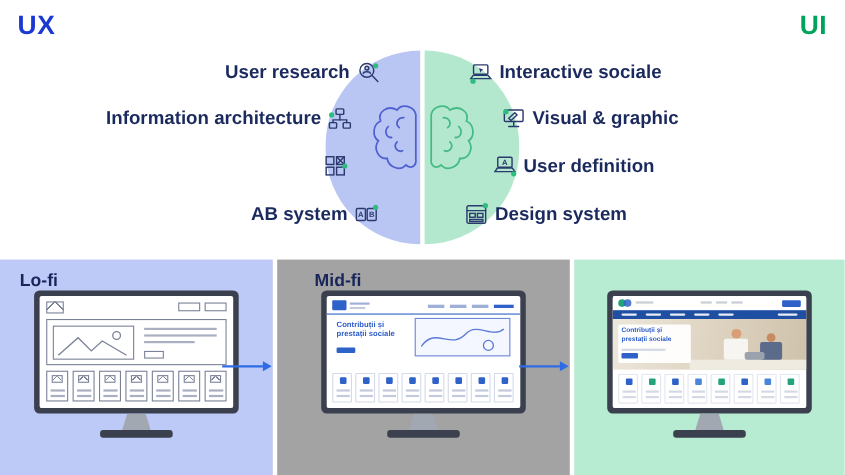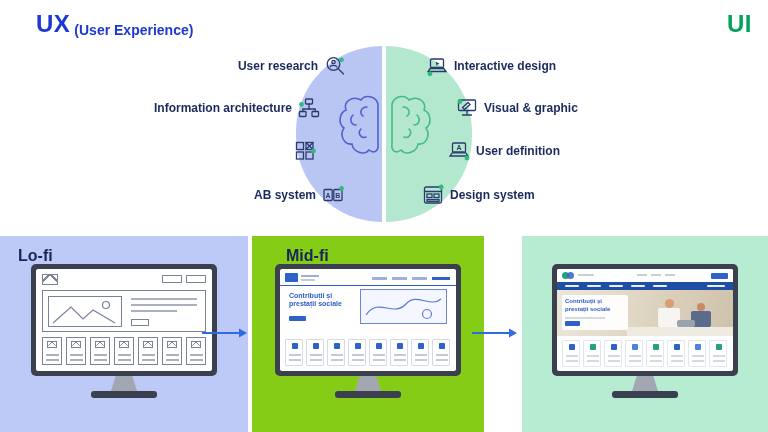--- a/index.html
+++ b/index.html
@@ -1,51 +1,51 @@
 <!DOCTYPE html>
 <html><head>
 <meta charset="utf-8">
 <style>
   * { margin:0; padding:0; box-sizing:border-box; }
   html,body { width:768px; height:432px; }
   body { position:relative; background:#ffffff; overflow:hidden;
          font-family:"Liberation Sans", sans-serif; }
 
   
-  .hdr { position:absolute; top:10px; display:flex; align-items:flex-end; gap:4px;margin-left:20px; }
+  .hdr { position:absolute; top:10px; display:flex; align-items:flex-start; gap:15px; }
   .hdr-left  { left:16px;  color:#1c38d2; }
   .hdr-right { right:16px; color:#00a35c; }
   .hdr .abbr { font-size:24px; font-weight:bold; letter-spacing:.5px; }
   .hdr .sub  { font-size:14px; font-weight:bold; }
 
   
   .half { position:absolute; top:46px; width:86px; height:176px; }
   .half-left  { left:296px; background:#b9c6f3; border-radius:88px 0 0 88px; }
   .half-right { left:386px; background:#b4e8ce; border-radius:0 88px 88px 0; }
   .brain { position:absolute; top:92px; }
   .brain path { fill:none; stroke-width:1.6; stroke-linecap:round; }
   .brain-l path { stroke:#5061cf; }
   .brain-r path { stroke:#44bb86; }
 
   
   .feat { position:absolute; display:flex; align-items:center; gap:6px; height:24px; }
-  .feat-label { font-size:12px; font-weight:bold; color:#1b2a5e; white-space:nowrap; }
+  .feat-label { font-size:17px; font-weight:bold; color:#1b2a5e; white-space:nowrap; }
   .icon22 { width:22px; height:22px; flex:0 0 22px; }
   .icon22 svg { width:22px; height:22px; display:block; }
   .icon22 circle, .icon22 rect, .icon22 line, .icon22 path
     { stroke:#2b3a6e; fill:none; stroke-width:1.3; stroke-linecap:round; }
   .icon22 .gd { fill:#2ebd7e; stroke:none; }
   .icon22 .solid { fill:#2b3a6e; stroke:none; }
   .icon22 .it { fill:#2b3a6e; stroke:none; font-size:7px; font-weight:bold;
                 text-anchor:middle; font-family:"Liberation Sans",sans-serif; }
 
   
   .panel { position:absolute; top:236px; height:196px; }
   .panel-lofi  { left:0;     width:248px; background:#bdc9f6; }
-  .panel-midfi { left:252px; width:232px; background:#84cc16; }
+  .panel-midfi { left:252px; width:266px; background:#a3a3a3; }
   .panel-hifi  { left:522px; width:246px; background:#b7ebd2; }
   .panel-title { position:absolute; top:11px; font-size:16px; font-weight:bold; color:#17255b; }
 
   
   .monitor { position:absolute; top:28px; left:50%; transform:translateX(-50%); width:186px; }
   .frame  { width:186px; height:112px; background:#3a404d; border-radius:5px; padding:5px; }
   .screen { width:176px; height:102px; background:#fff; position:relative; overflow:hidden; border-radius:2px; }
   .stand  { width:26px; height:15px; background:#a2a8b2; margin:0 auto;
             clip-path:polygon(18% 0,82% 0,100% 100%,0 100%); }
   .mbase  { width:66px; height:7px; background:#3a404d; border-radius:3px; margin:0 auto; }
@@ -98,21 +98,20 @@
   .hf-mini .sk-line { left:3px; width:12px; background:#d4d9e4; }
 
   
   .arrow { position:absolute; top:327px; width:47px; height:12px; }
 </style>
 </head>
 <body>
 
 <div class="hdr hdr-left">
   <span class="abbr">UX</span>
-  <span class="sub">(User Experience)</span>
 </div>
 <div class="hdr hdr-right">
   <span class="abbr">UI</span>
 </div>
 
 <div class="half half-left"></div>
 <div class="half half-right"></div>
 
 <svg class="brain brain-l" style="left:338px;" width="44" height="64" viewBox="0 0 44 64">
   <path d="M40 12 C38 4 27 2 23 8 C14 3 5 10 8 18 C1 21 0 32 6 36 C1 43 6 53 14 52 C15 60 26 64 31 58 C36 62 41 59 40 52 Z"></path>
@@ -182,21 +181,21 @@
 
 <div class="feat" style="left:426px; top:54px;">
   <span class="icon22">
     <svg viewBox="0 0 22 22">
         <rect x="4.5" y="4" width="13" height="8.5" rx="1"></rect>
         <path d="M2 16.5h18l-2.2-3H4.2z"></path>
         <path class="solid" d="M9.5 6.8l4 1.7-1.9.8-.8 1.9z"></path>
         <circle class="gd" cx="4" cy="18.8" r="2.4"></circle>
       </svg>
   </span>
-  <span class="feat-label">Interactive design</span>
+  <span class="feat-label">Interactive sociale</span>
 </div>
 <div class="feat" style="left:456px; top:96px;">
   <span class="icon22">
     <svg viewBox="0 0 22 22">
         <rect x="2.5" y="3" width="17" height="10.5" rx="1"></rect>
         <line x1="11" y1="13.5" x2="11" y2="17"></line>
         <line x1="6.5" y1="18" x2="15.5" y2="18"></line>
         <path d="M6.5 10.5l5.5-5 2 2-5.5 5z"></path>
         <circle class="gd" cx="4" cy="4.6" r="2.4"></circle>
       </svg>

